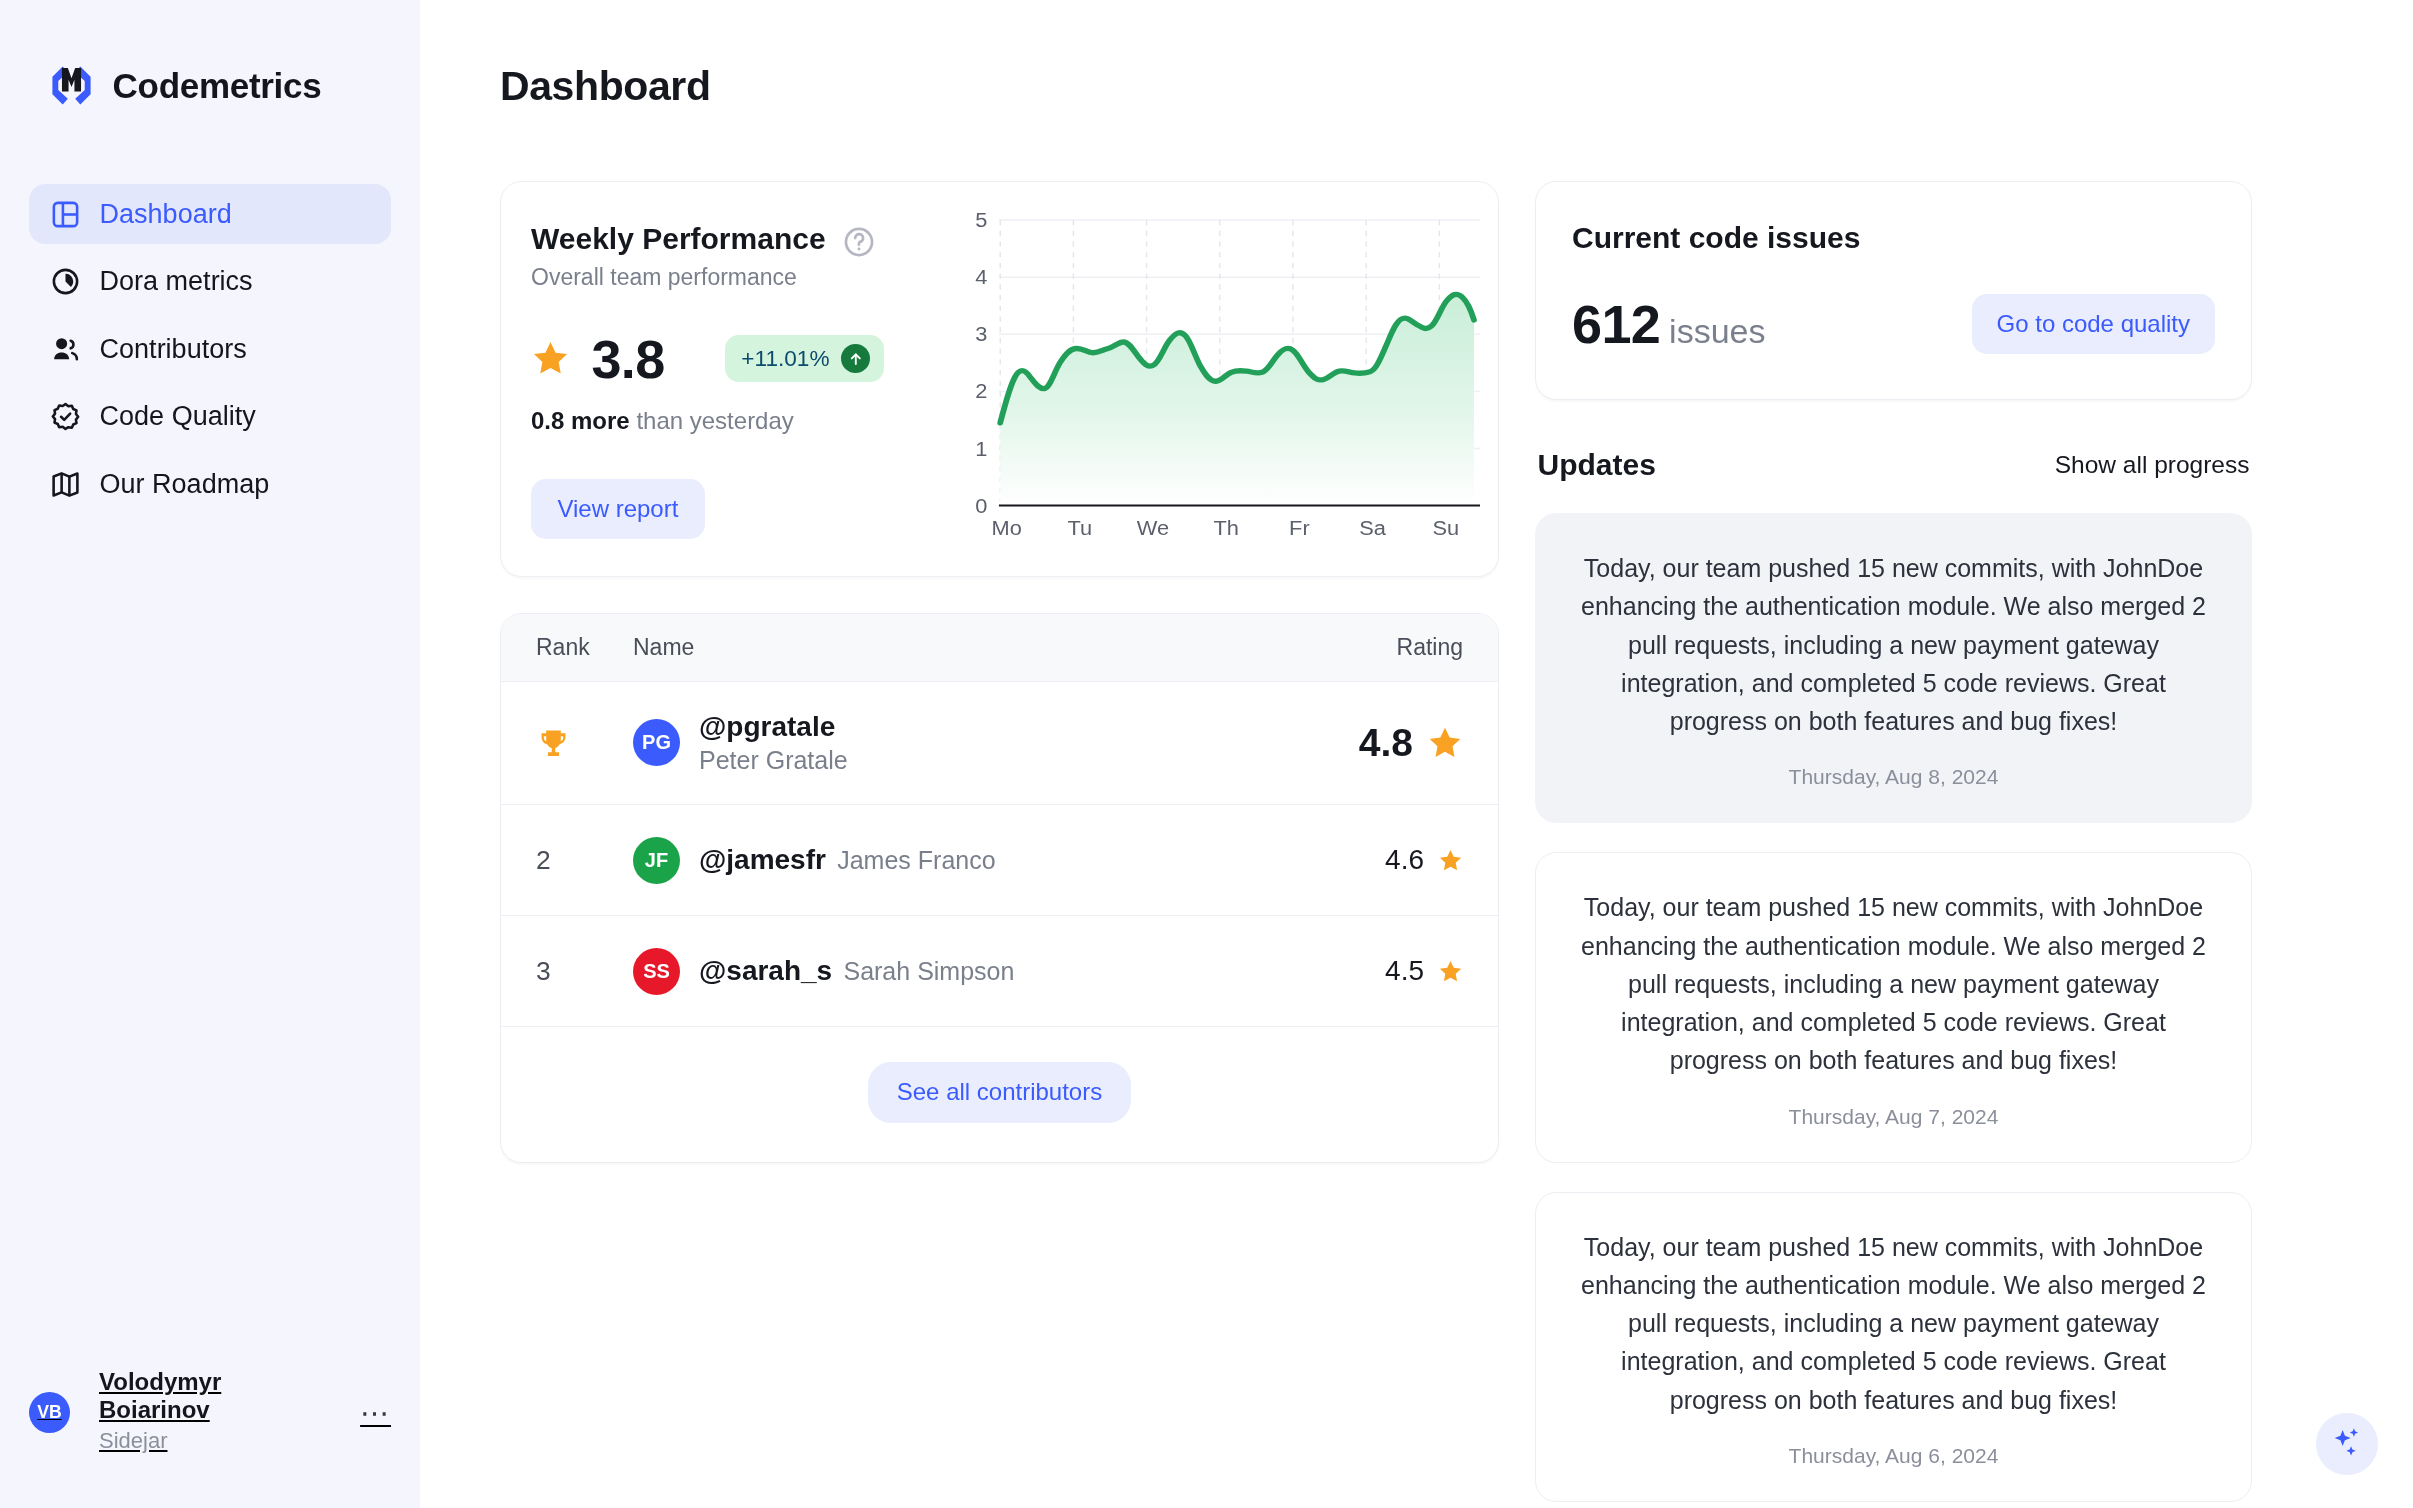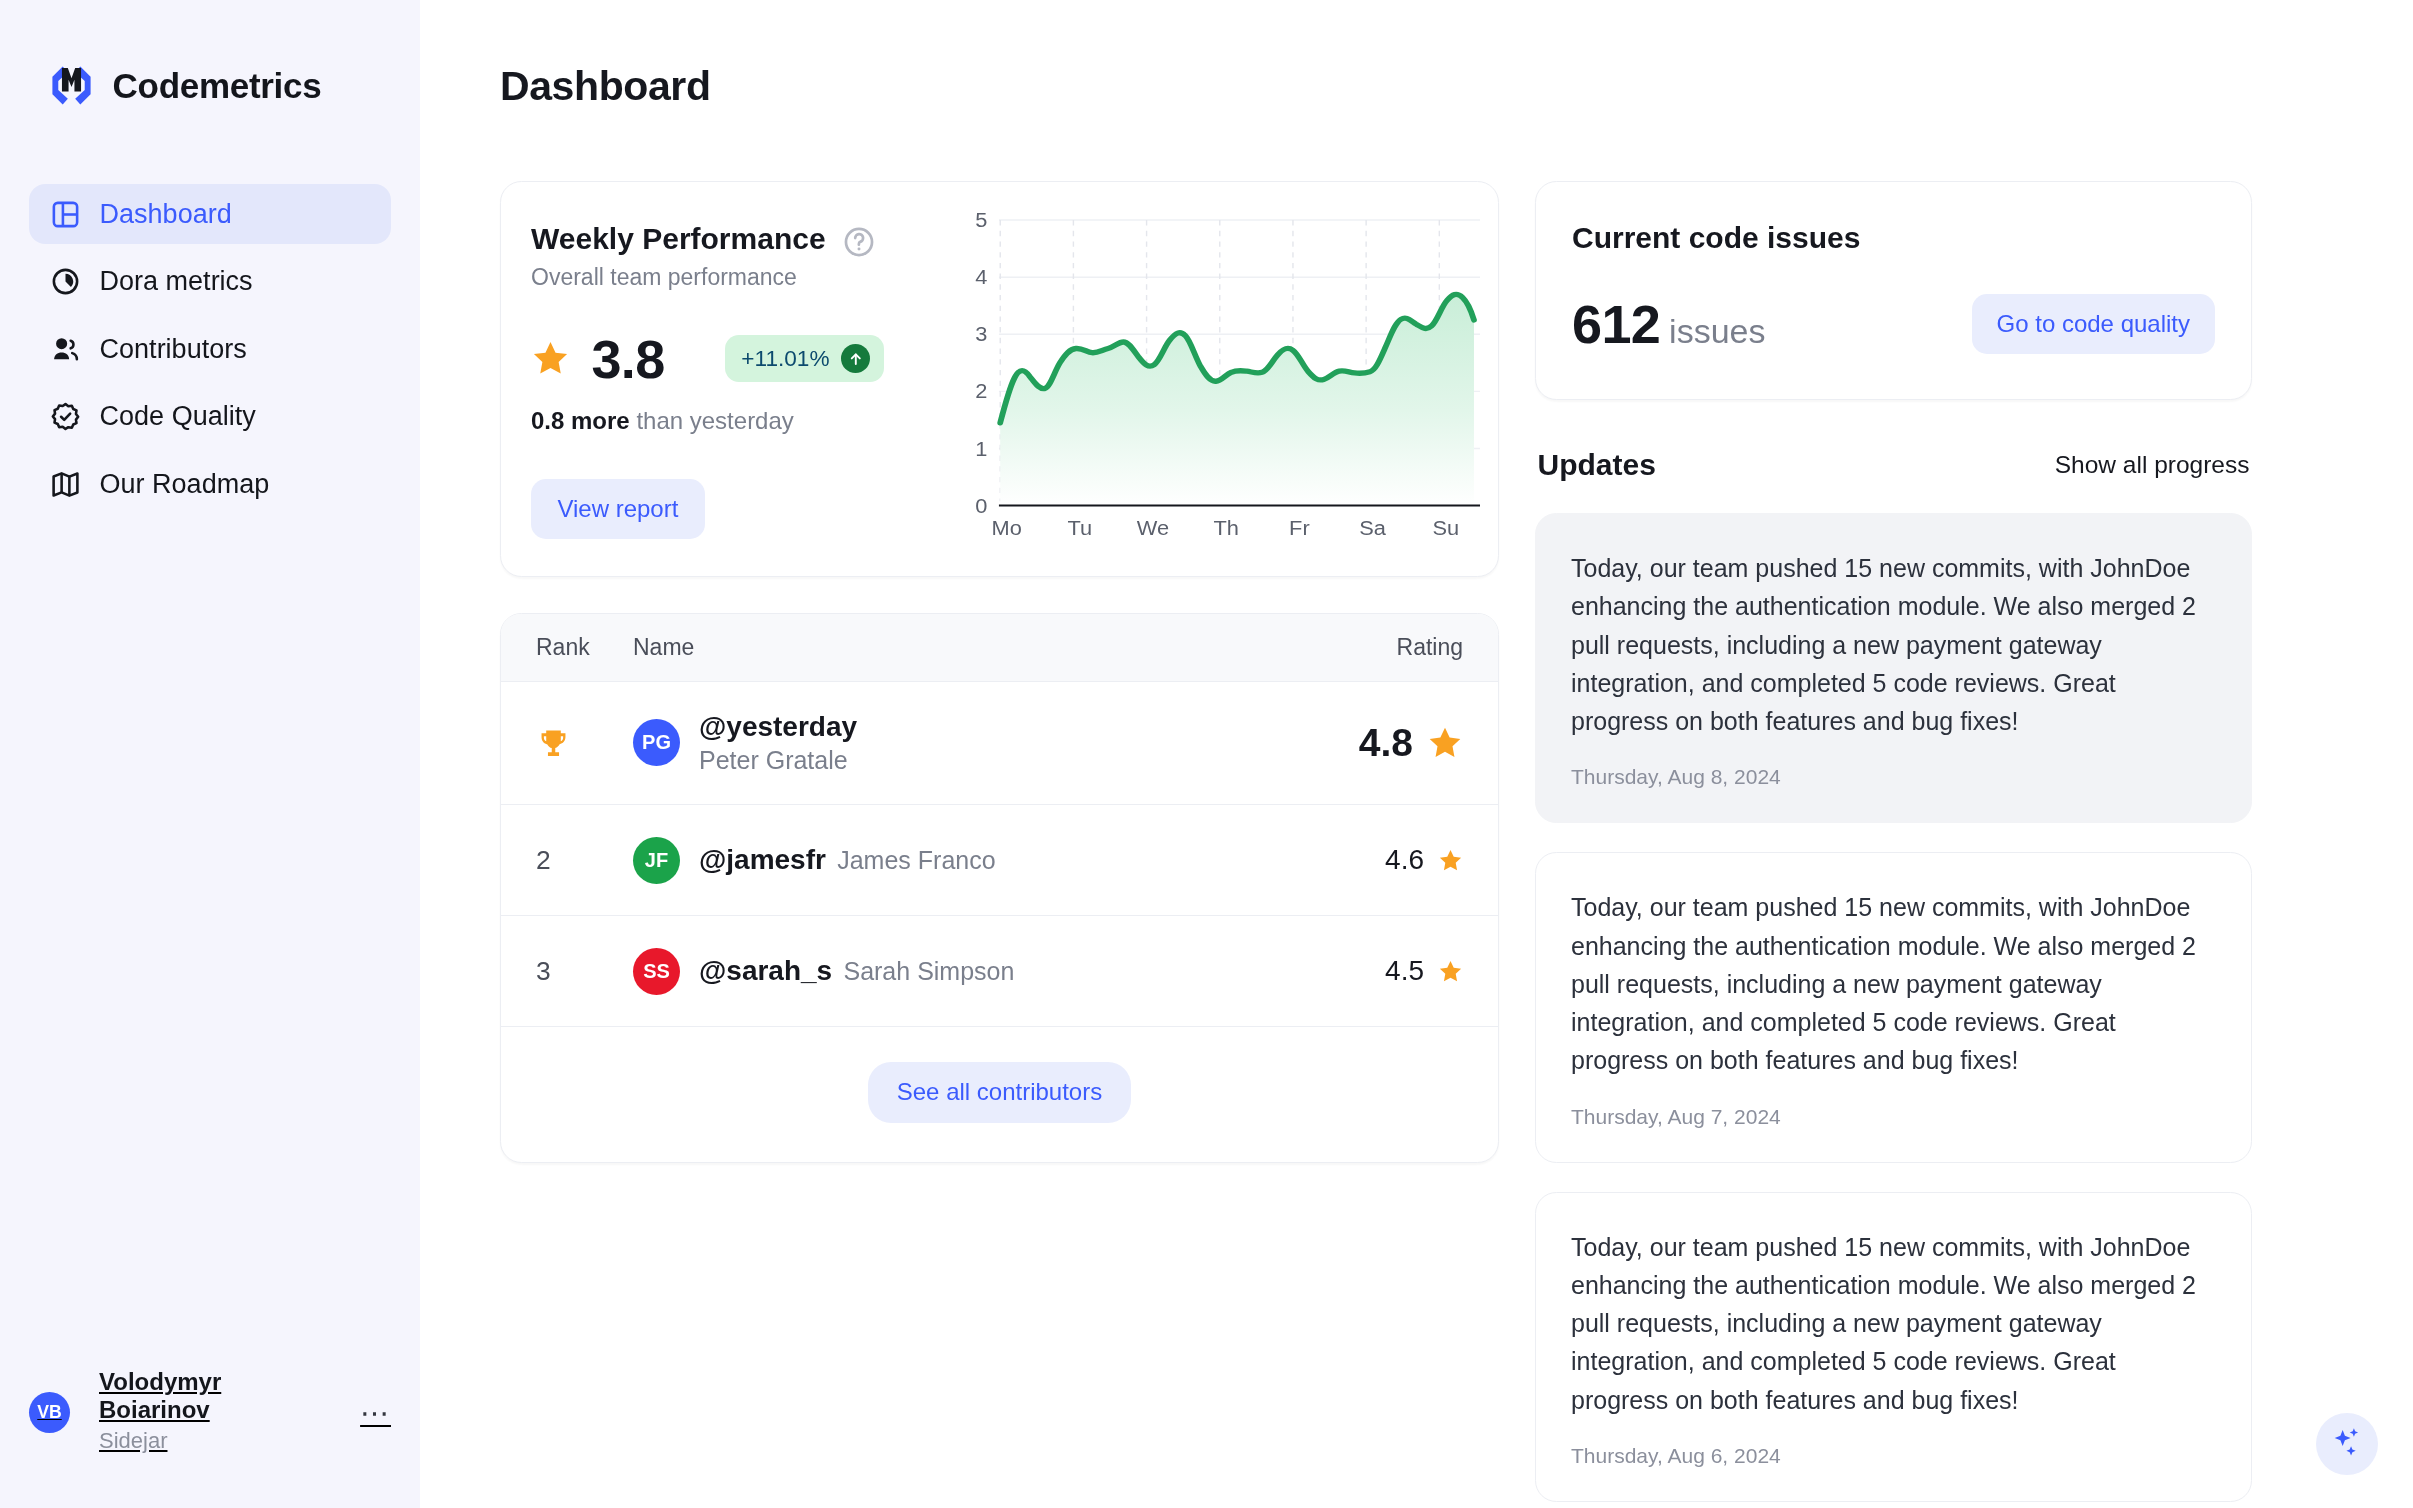--- a/index.html
+++ b/index.html
@@ -165,21 +165,21 @@
     font-family: inherit; white-space: nowrap;
   }
 
   .updates-head {
     display: flex; align-items: center; justify-content: space-between;
     margin-top: 48px; padding: 0 2.5px; text-align: center;
   }
   .updates-title { font-size: 30px; font-weight: 700; color: #16181f; }
   .show-all { font-size: 24.5px; color: #16181f; cursor: pointer; }
 
-  .updates-list { margin-top: 31px; display: flex; flex-direction: column; gap: 29px; }
+  .updates-list { margin-top: 31px; display: flex; flex-direction: column; gap: 29px; text-align: center; }
   .update-card {
     border-radius: 21.4px; padding: 35px 35px 33px 35px;
     border: 1.9px solid #eceef3; background: #fff;
   }
   .update-card.highlight { background: #f2f3f6; border-color: #f2f3f6; }
   .update-text { font-size: 25px; line-height: 1.53; color: #2c313c; }
   .update-date { margin-top: 25px; font-size: 21px; color: #8b8f9c; }
 
   .fab {
     position: absolute; right: 35px; bottom: 33px;
@@ -413,21 +413,21 @@
             <span class="cell-rank">
               <span class="trophy">
                 <svg viewBox="0 0 24 24" width="35" height="35" fill="#f9a122">
                   <path d="M7 3h10v2h3.2v2.6c0 2.6-1.8 4.5-4 4.9-.6 1.3-1.7 2.2-3 2.5V18h2.6v2.6H8.2V18h2.6v-2.9c-1.3-.3-2.4-1.2-3-2.5-2.2-.4-4-2.3-4-4.9V5H7zm-1.6 4v1.1c0 1.1.7 2 1.6 2.4V7zm13.2 0h-1.6v3.5c.9-.4 1.6-1.3 1.6-2.4z"></path>
                 </svg>
               </span>
             </span>
             <span class="cell-name">
               <span class="avatar-md" style="background:#3b5bfd">PG</span>
               <span class="name-stack">
-                <span class="handle">@yesterday</span>
+                <span class="handle">@pgratale</span>
                 <span class="fullname">Peter Gratale</span>
               </span>
             </span>
             <span class="cell-rating">
               <span class="rating-val big">4.8</span>
               <span class="star-md">
                 <svg viewBox="0 0 24 24" width="36" height="36">
                     <path d="M12 1.8l3.1 6.6 7.1.9-5.2 4.9 1.3 7.1L12 17.9 5.7 21.3 7 14.2 1.8 9.3l7.1-.9z" fill="#f9a122"></path>
                   </svg>
               </span>

